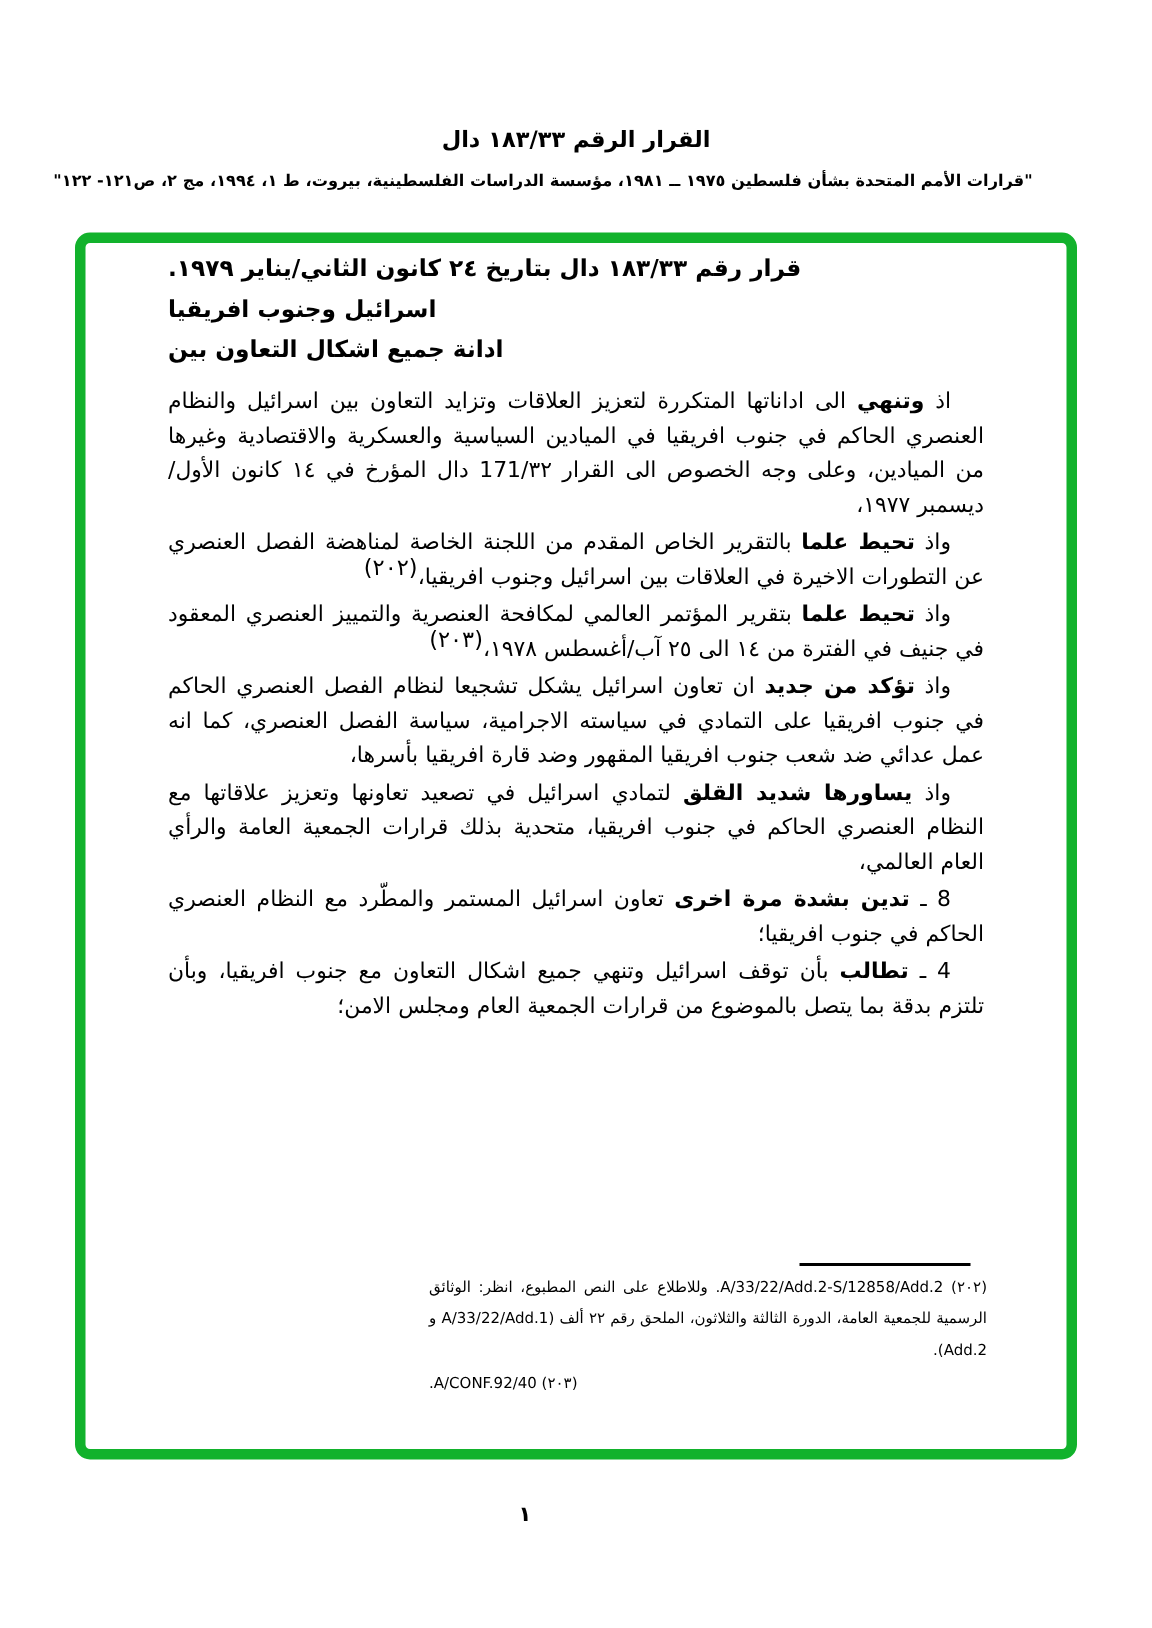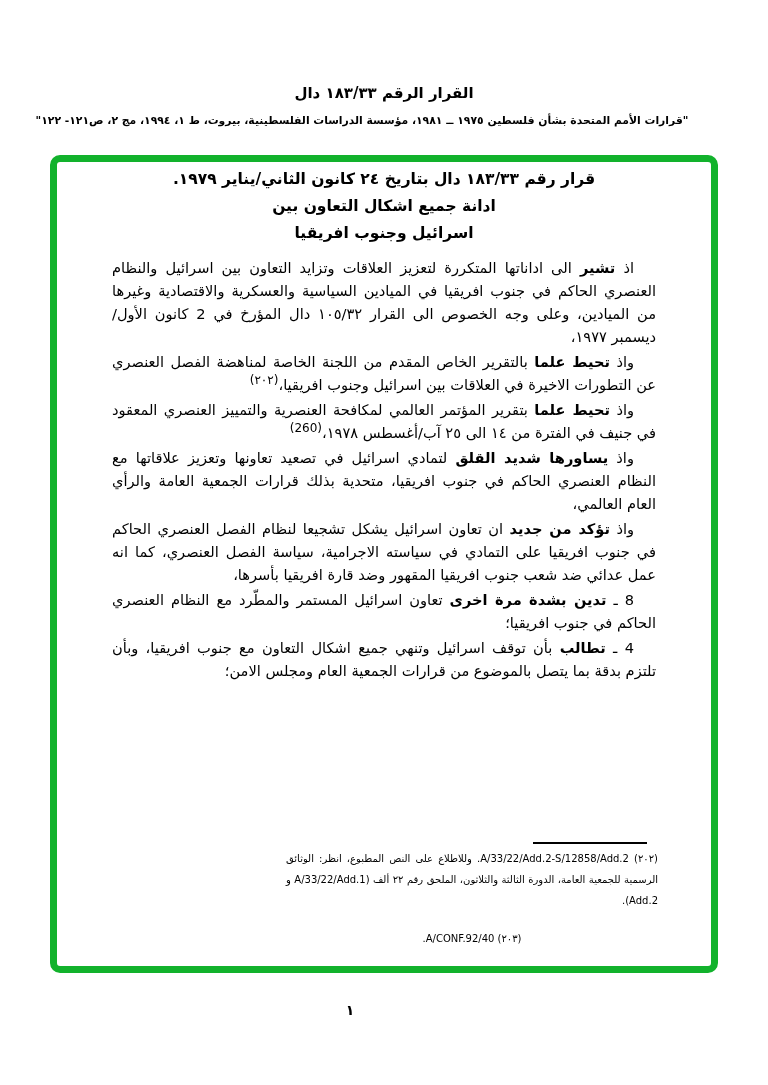--- a/index.html
+++ b/index.html
@@ -23,64 +23,64 @@
     position:absolute;left:50px;top:155px;
     width:654px;height:804px;
     border:7px solid #12b22c;border-radius:10px;
     background:transparent;
   }
   .doc-content{
     position:absolute;left:112px;top:166px;width:544px;
     direction:rtl;
   }
   .doc-heading .h-line{
-    text-align:center;font-weight:700;font-size:15.5px;line-height:27px;
+    text-align:left;font-weight:700;font-size:15.5px;line-height:27px;
   }
   .doc-body{
     margin-top:9px;font-size:14.6px;line-height:23px;
     text-align:justify;
   }
   .doc-body p{margin:0 0 2px 0;text-indent:22px;}
   .bold{font-weight:700;}
-  .doc-body sup{font-size:12px;vertical-align:super;line-height:0;}
+  .doc-body sup{font-size:15px;vertical-align:super;line-height:0;}
   .footnote-divider{
     position:absolute;left:533px;top:842px;width:114px;height:2px;background:#000;
   }
   .footnotes{
     position:absolute;top:848px;right:110px;width:372px;
     direction:rtl;font-size:10px;line-height:21px;text-align:justify;
   }
   .footnotes p{margin:0;}
-  .footnotes p.fn-last{text-align:center;margin-top:17px;}
+  .footnotes p.fn-last{text-align:left;margin-top:1px;}
   .page-number{
     position:absolute;top:1002px;left:0;width:700px;text-align:center;
     font-size:14px;font-weight:700;
   }
 </style>
 </head>
 <body>
 
 <div class="header-title">القرار الرقم ١٨٣/٣٣ دال</div>
 
 <div class="header-citation">"قرارات الأمم المتحدة بشأن فلسطين ١٩٧٥ ــ ١٩٨١، مؤسسة الدراسات الفلسطينية، بيروت، ط ١، ١٩٩٤، مج ٢، ص١٢١- ١٢٢"</div>
 
 <div class="green-frame"></div>
 
 <div class="doc-content">
   <div class="doc-heading">
     <div class="h-line">قرار رقم ١٨٣/٣٣ دال بتاريخ ٢٤ كانون الثاني/يناير ١٩٧٩.</div>
+    <div class="h-line">اسرائيل وجنوب افريقيا</div>
     <div class="h-line">ادانة جميع اشكال التعاون بين</div>
-    <div class="h-line">اسرائيل وجنوب افريقيا</div>
   </div>
   <div class="doc-body">
-      <p><span>اذ </span><span class="bold">تشير</span><span> الى اداناتها المتكررة لتعزيز العلاقات وتزايد التعاون بين اسرائيل والنظام العنصري الحاكم في جنوب افريقيا في الميادين السياسية والعسكرية والاقتصادية وغيرها من الميادين، وعلى وجه الخصوص الى القرار ١٠٥/٣٢ دال المؤرخ في 2 كانون الأول/ديسمبر ١٩٧٧،</span></p>
+      <p><span>اذ </span><span class="bold">وتنهي</span><span> الى اداناتها المتكررة لتعزيز العلاقات وتزايد التعاون بين اسرائيل والنظام العنصري الحاكم في جنوب افريقيا في الميادين السياسية والعسكرية والاقتصادية وغيرها من الميادين، وعلى وجه الخصوص الى القرار 171/٣٢ دال المؤرخ في ١٤ كانون الأول/ديسمبر ١٩٧٧،</span></p>
       <p><span>واذ </span><span class="bold">تحيط علما</span><span> بالتقرير الخاص المقدم من اللجنة الخاصة لمناهضة الفصل العنصري عن التطورات الاخيرة في العلاقات بين اسرائيل وجنوب افريقيا،</span><sup>(٢٠٢)</sup></p>
-      <p><span>واذ </span><span class="bold">تحيط علما</span><span> بتقرير المؤتمر العالمي لمكافحة العنصرية والتمييز العنصري المعقود في جنيف في الفترة من ١٤ الى ٢٥ آب/أغسطس ١٩٧٨،</span><sup>(260)</sup></p>
+      <p><span>واذ </span><span class="bold">تحيط علما</span><span> بتقرير المؤتمر العالمي لمكافحة العنصرية والتمييز العنصري المعقود في جنيف في الفترة من ١٤ الى ٢٥ آب/أغسطس ١٩٧٨،</span><sup>(٢٠٣)</sup></p>
+      <p><span>واذ </span><span class="bold">تؤكد من جديد</span><span> ان تعاون اسرائيل يشكل تشجيعا لنظام الفصل العنصري الحاكم في جنوب افريقيا على التمادي في سياسته الاجرامية، سياسة الفصل العنصري، كما انه عمل عدائي ضد شعب جنوب افريقيا المقهور وضد قارة افريقيا بأسرها،</span></p>
       <p><span>واذ </span><span class="bold">يساورها شديد القلق</span><span> لتمادي اسرائيل في تصعيد تعاونها وتعزيز علاقاتها مع النظام العنصري الحاكم في جنوب افريقيا، متحدية بذلك قرارات الجمعية العامة والرأي العام العالمي،</span></p>
-      <p><span>واذ </span><span class="bold">تؤكد من جديد</span><span> ان تعاون اسرائيل يشكل تشجيعا لنظام الفصل العنصري الحاكم في جنوب افريقيا على التمادي في سياسته الاجرامية، سياسة الفصل العنصري، كما انه عمل عدائي ضد شعب جنوب افريقيا المقهور وضد قارة افريقيا بأسرها،</span></p>
       <p><span>8 ـ </span><span class="bold">تدين بشدة مرة اخرى</span><span> تعاون اسرائيل المستمر والمطّرد مع النظام العنصري الحاكم في جنوب افريقيا؛</span></p>
       <p><span>4 ـ </span><span class="bold">تطالب</span><span> بأن توقف اسرائيل وتنهي جميع اشكال التعاون مع جنوب افريقيا، وبأن تلتزم بدقة بما يتصل بالموضوع من قرارات الجمعية العام ومجلس الامن؛</span></p>
     </div>
 </div>
 
 <div class="footnote-divider"></div>
 
 <div class="footnotes">
   <p>(٢٠٢) A/33/22/Add.2-S/12858/Add.2. وللاطلاع على النص المطبوع، انظر: الوثائق الرسمية للجمعية العامة، الدورة الثالثة والثلاثون، الملحق رقم ٢٢ ألف (A/33/22/Add.1 و Add.2).</p>
   <p class="fn-last">(٢٠٣) A/CONF.92/40.</p>

